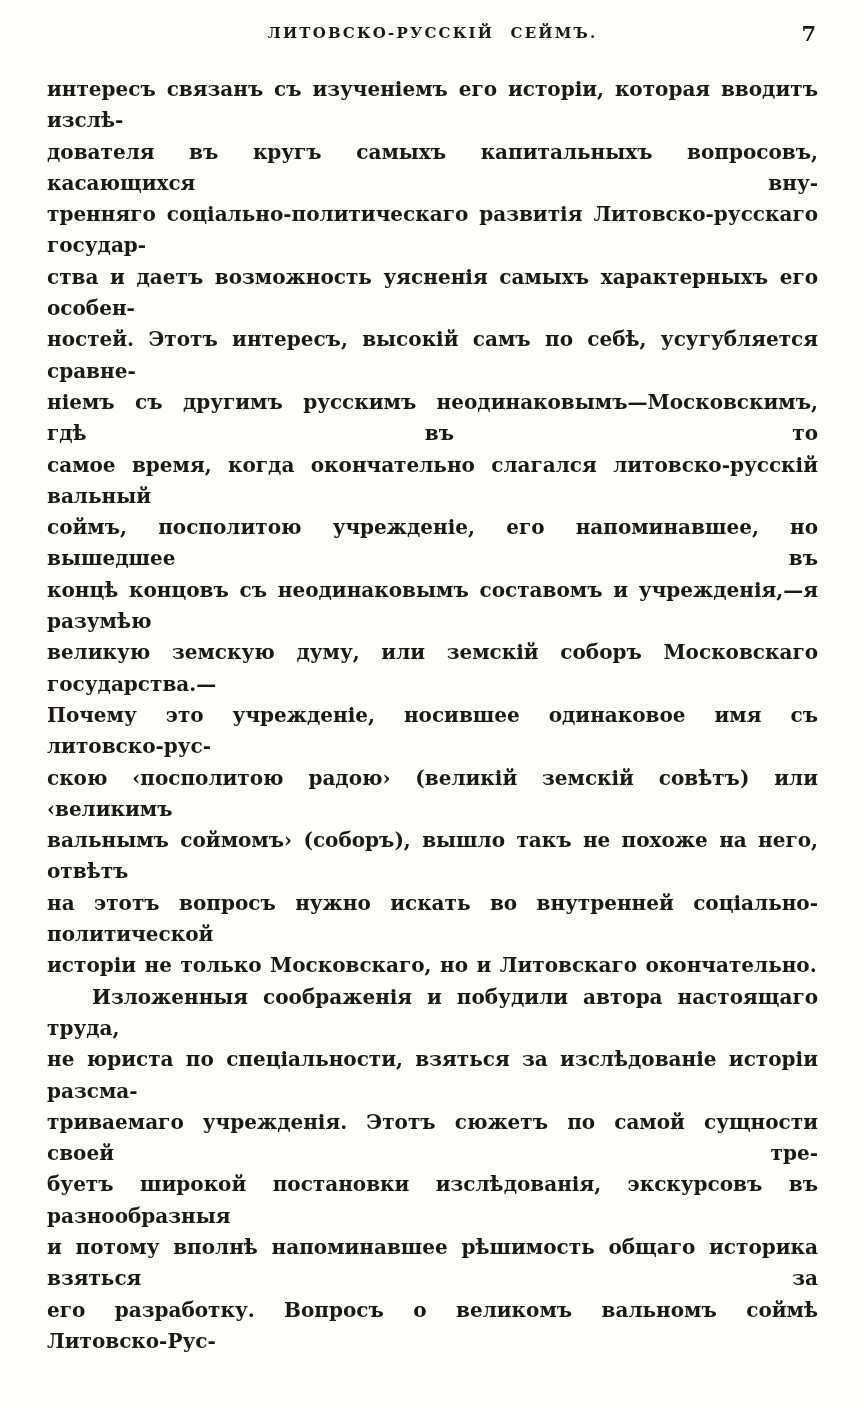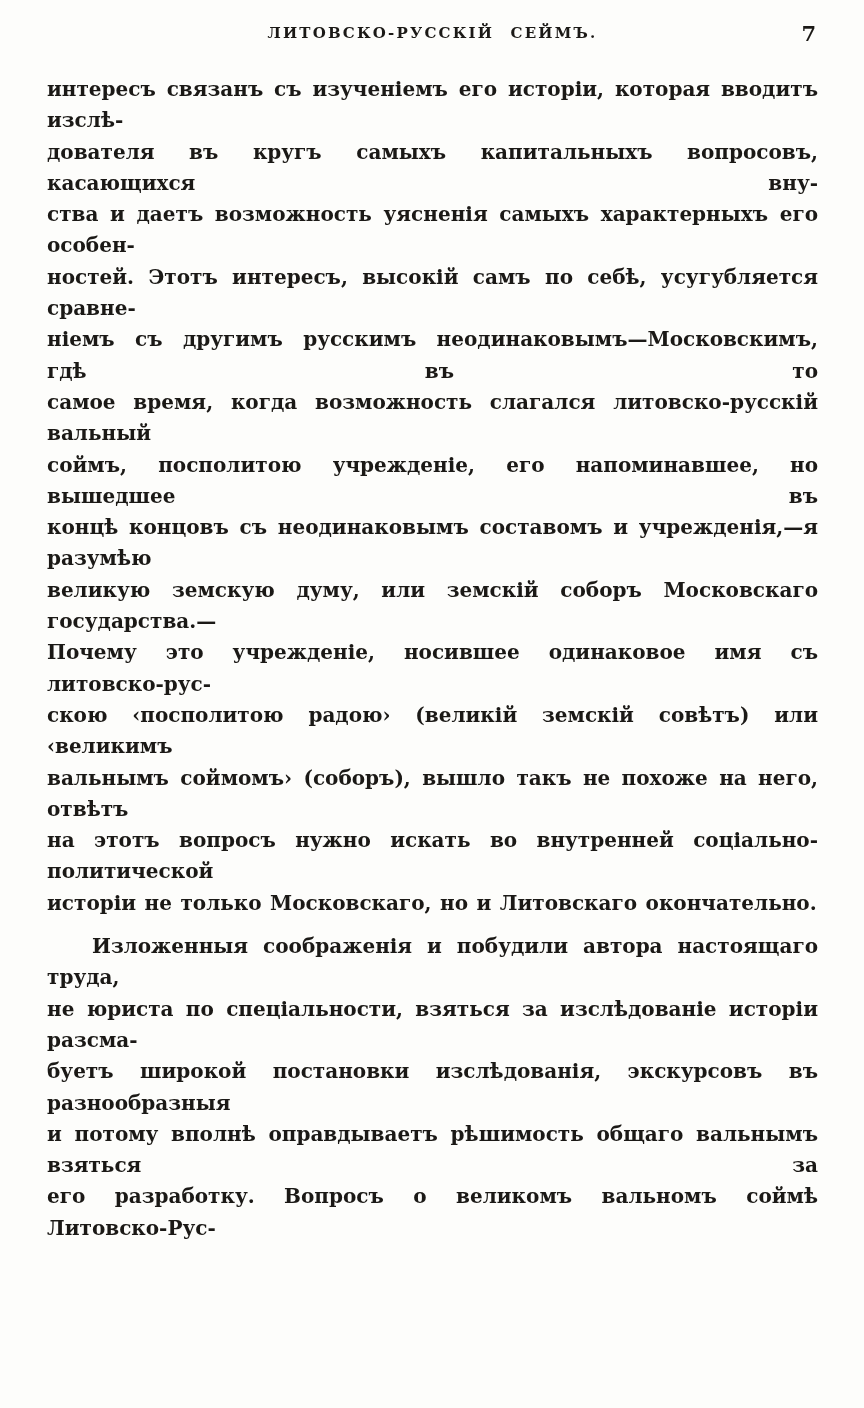--- a/index.html
+++ b/index.html
@@ -53,49 +53,51 @@
     line-height: 31.3px;
   }
   .para { margin: 0; padding: 0; }
   .line {
     text-align: justify;
     text-align-last: justify;
     word-spacing: 1.5px;
     white-space: normal;
     overflow: visible;
   }
-  .line.first-indent { text-indent: 45px; margin-top: 12px; }
+  .line.first-indent { text-indent: 45px; }
   .line.short-last { text-align-last: left; }
 </style>
 </head>
 <body>
 
 <div class="page">
   <div class="running-head">
     <div class="title">ЛИТОВСКО-РУССКІЙ СЕЙМЪ.</div>
     <div class="pageno">7</div>
   </div>
   <div class="body-text">
       <div class="para">
         <div class="line">интересъ связанъ съ изученіемъ его исторіи, которая вводитъ изслѣ-</div>
         <div class="line">дователя въ кругъ самыхъ капитальныхъ вопросовъ, касающихся вну-</div>
+        <div class="line">тренняго соціально-политическаго развитія Литовско-русскаго государ-</div>
         <div class="line">ства и даетъ возможность уясненія самыхъ характерныхъ его особен-</div>
         <div class="line">ностей. Этотъ интересъ, высокій самъ по себѣ, усугубляется сравне-</div>
         <div class="line">ніемъ съ другимъ русскимъ неодинаковымъ—Московскимъ, гдѣ въ то</div>
-        <div class="line">самое время, когда возможность слагался литовско-русскій вальный</div>
+        <div class="line">самое время, когда окончательно слагался литовско-русскій вальный</div>
         <div class="line">соймъ, посполитою учрежденіе, его напоминавшее, но вышедшее въ</div>
         <div class="line">концѣ концовъ съ неодинаковымъ составомъ и учрежденія,—я разумѣю</div>
         <div class="line">великую земскую думу, или земскій соборъ Московскаго государства.—</div>
         <div class="line">Почему это учрежденіе, носившее одинаковое имя съ литовско-рус-</div>
         <div class="line">скою ‹посполитою радою› (великій земскій совѣтъ) или ‹великимъ</div>
         <div class="line">вальнымъ соймомъ› (соборъ), вышло такъ не похоже на него, отвѣтъ</div>
         <div class="line">на этотъ вопросъ нужно искать во внутренней соціально-политической</div>
         <div class="line short-last">исторіи не только Московскаго, но и Литовскаго окончательно.</div>
       </div>
       <div class="para">
         <div class="line first-indent">Изложенныя соображенія и побудили автора настоящаго труда,</div>
         <div class="line">не юриста по спеціальности, взяться за изслѣдованіе исторіи разсма-</div>
+        <div class="line">триваемаго учрежденія. Этотъ сюжетъ по самой сущности своей тре-</div>
         <div class="line">буетъ широкой постановки изслѣдованія, экскурсовъ въ разнообразныя</div>
-        <div class="line">и потому вполнѣ оправдываетъ рѣшимость общаго вальнымъ взяться за</div>
+        <div class="line">и потому вполнѣ напоминавшее рѣшимость общаго историка взяться за</div>
         <div class="line">его разработку. Вопросъ о великомъ вальномъ соймѣ Литовско-Рус-</div>
       </div>
     </div>
 </div>
 
 </body></html>

